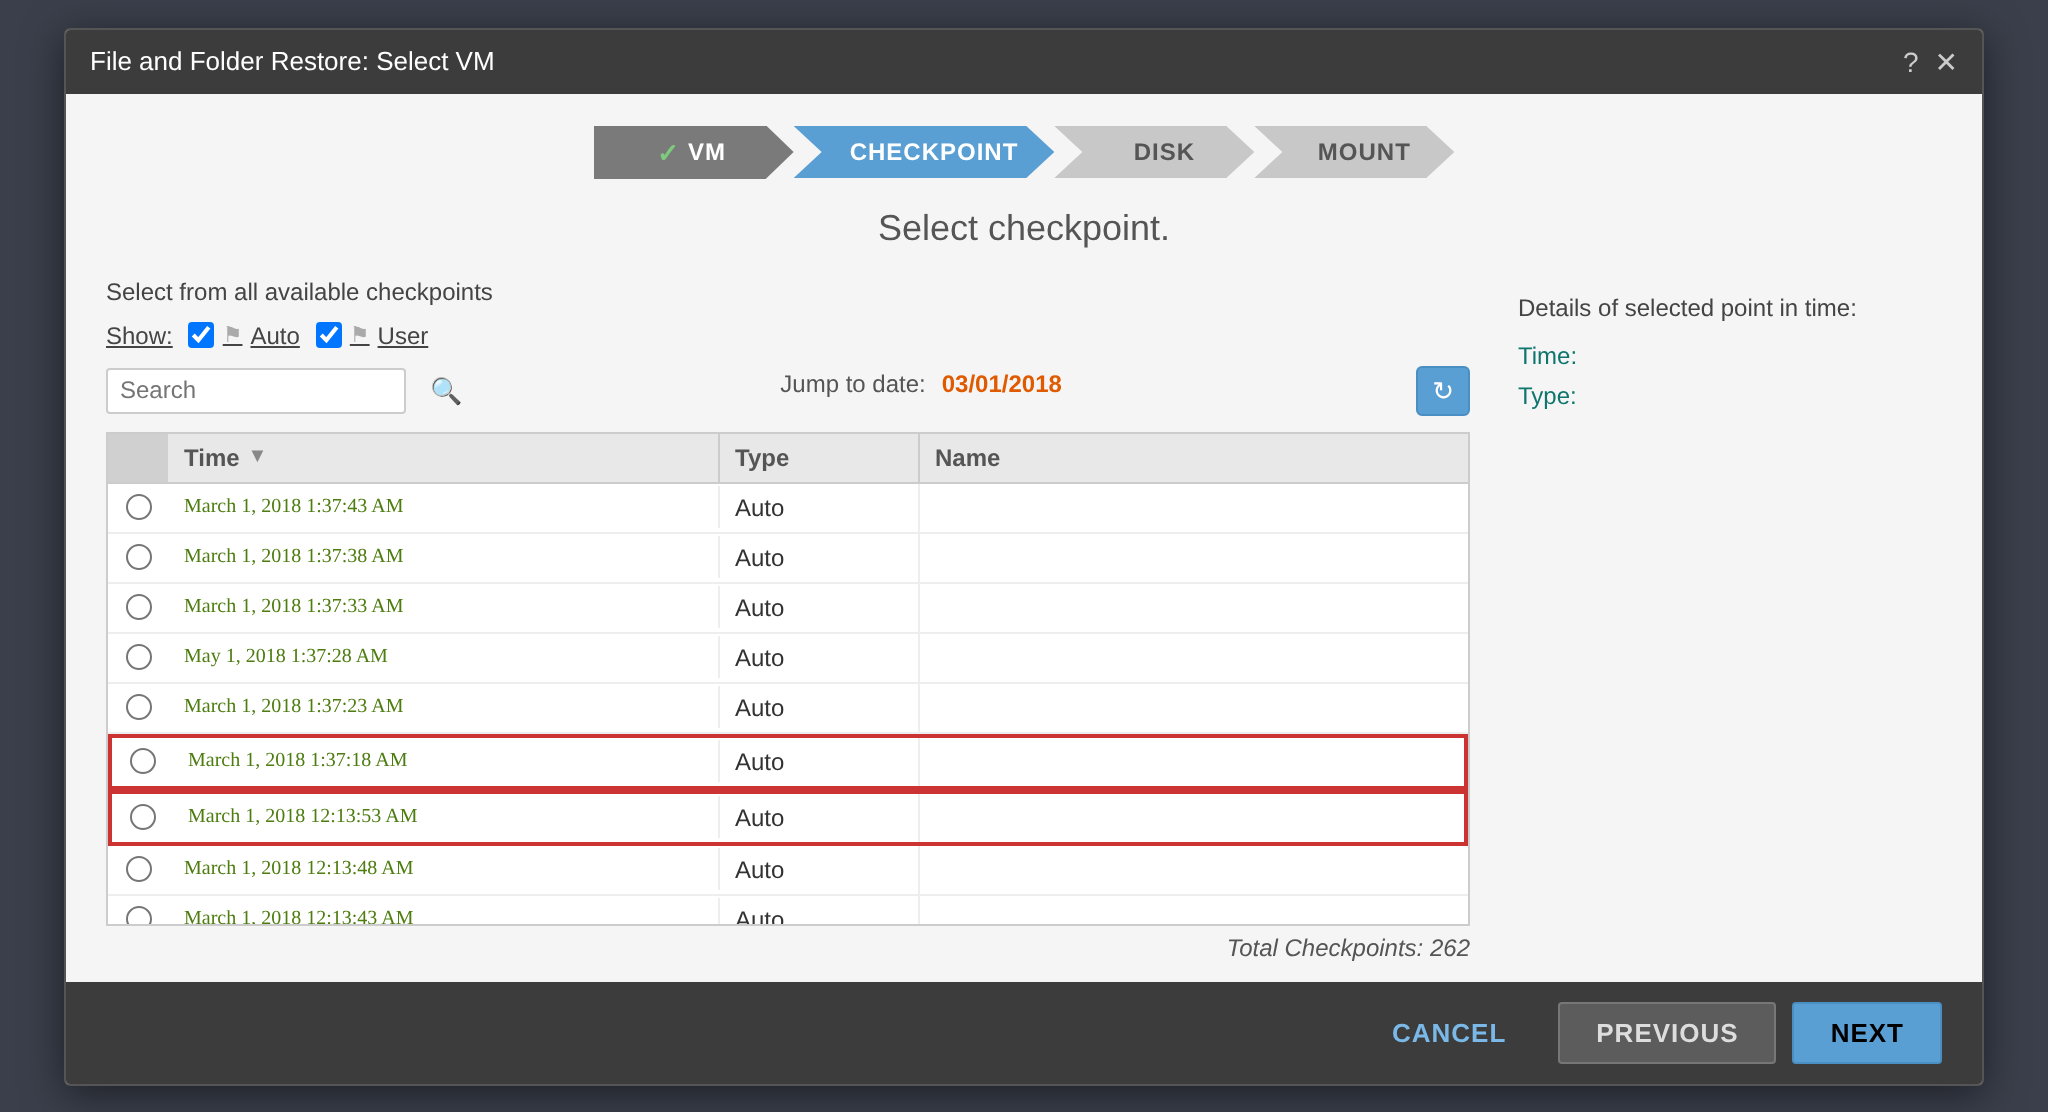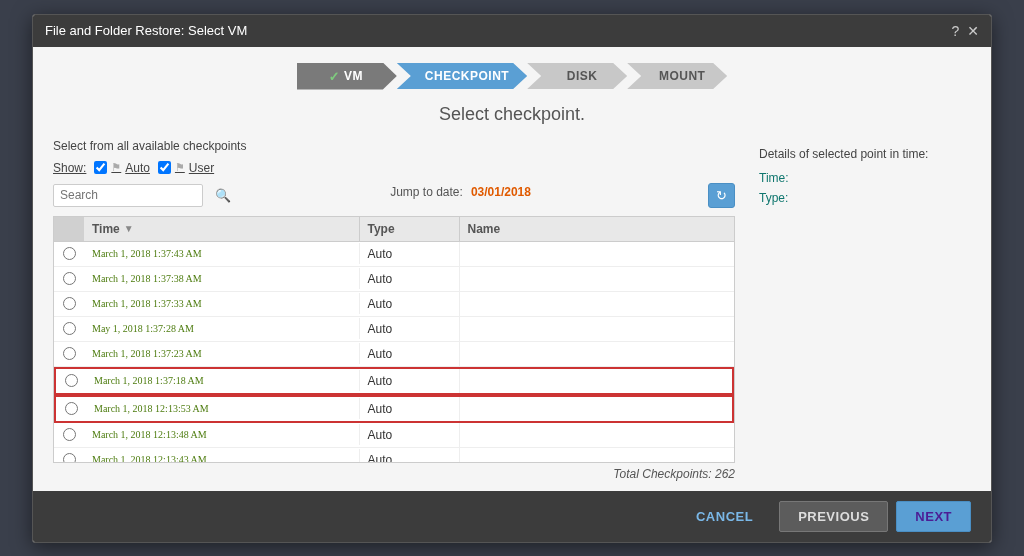--- a/index.html
+++ b/index.html
@@ -366,21 +366,21 @@
     }
 
     .btn-secondary {
       background: #5c5c5c;
       color: #ddd;
       border: 1px solid #777;
     }
 
     .btn-primary {
       background: #5a9fd4;
-      color: #4c1d95;
+      color: #000000;
       border: 1px solid #4a8fc4;
     }
 
     .flag-icon {
       font-size: 11px;
       color: #aaa;
     }
 
     .sort-arrow {
       color: #888;

